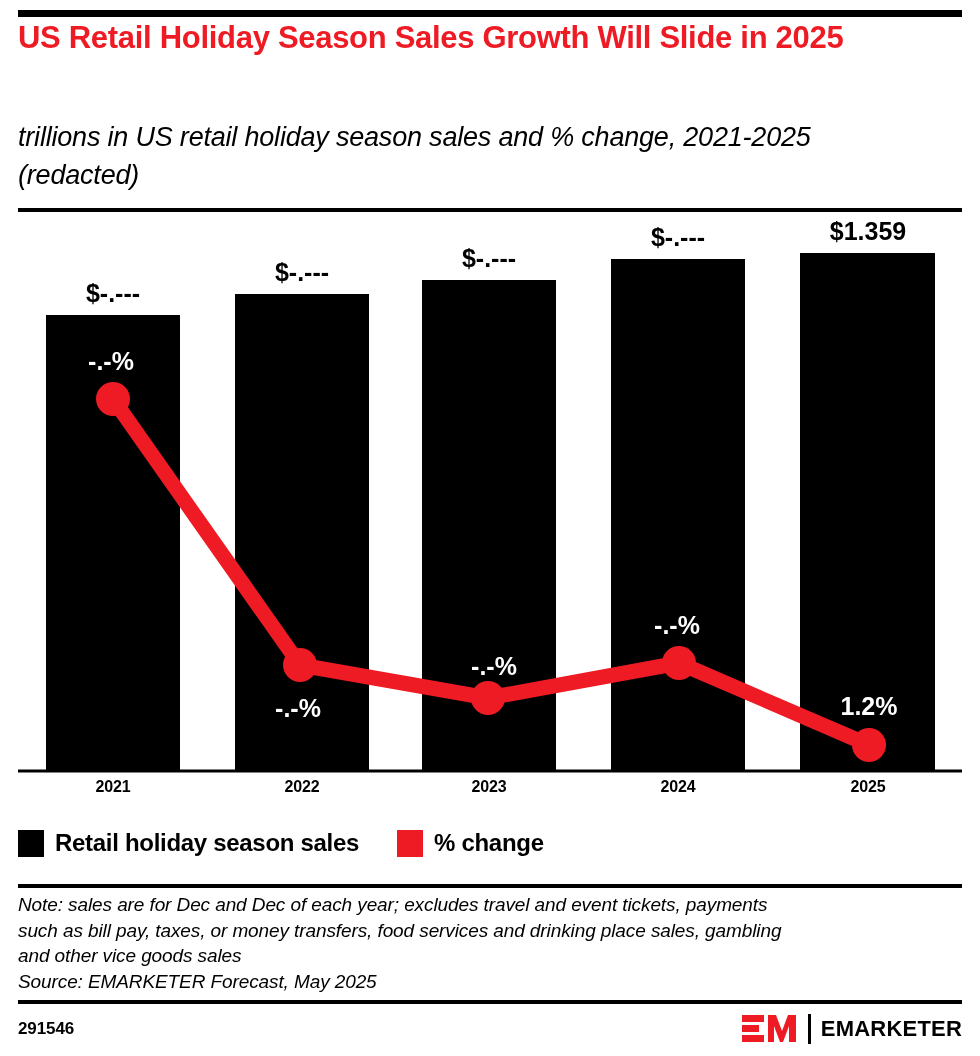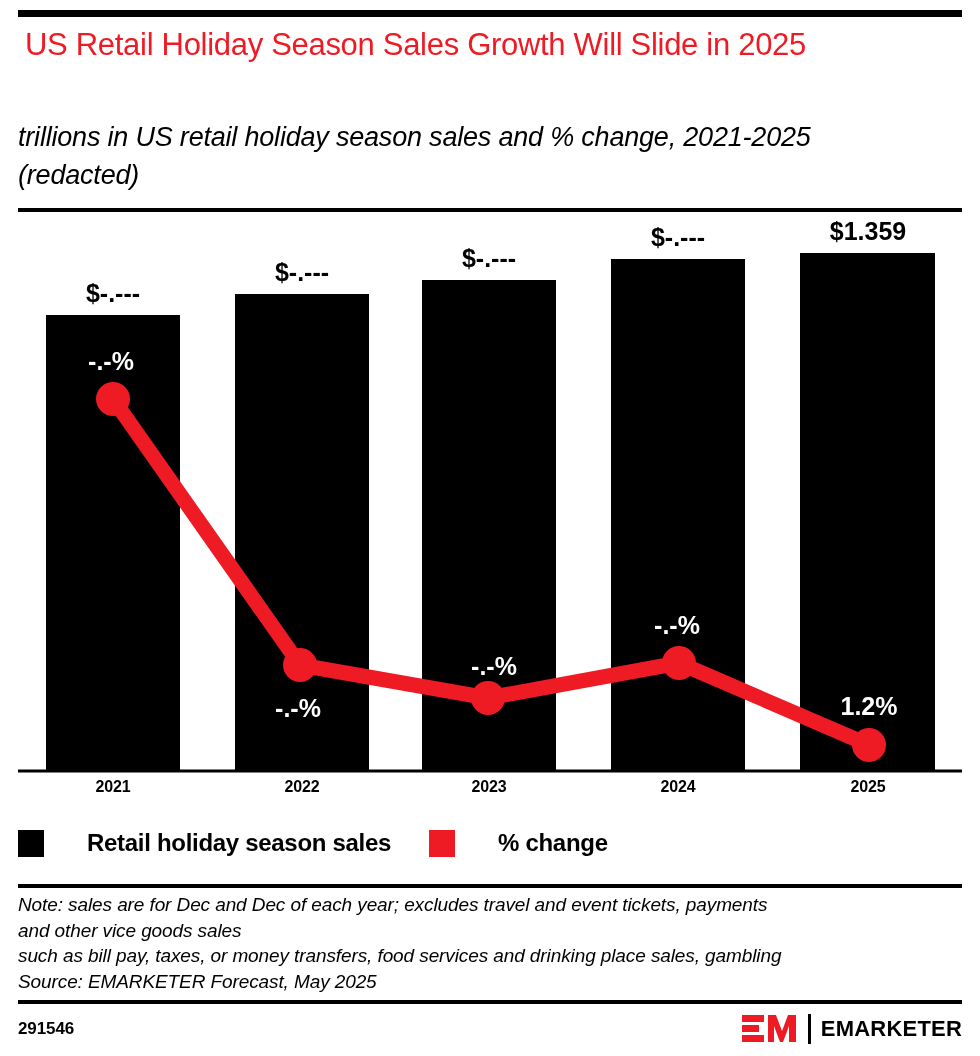--- a/index.html
+++ b/index.html
@@ -55,24 +55,24 @@
     height: 4px;
     background: #000;
   }
 
   
   .title {
     position: absolute;
     left: 18px;
     top: 20px;
     width: 930px;
-    margin: 7px;
+    margin: 0;
     font-size: 31px;
     line-height: 36px;
-    font-weight: normal;
+    font-weight: bold;
     letter-spacing: -0.3px;
     color: #EE1B24;
     font-family: "Liberation Sans", sans-serif;
   }
   .subtitle {
     position: absolute;
     left: 18px;
     top: 118px;
     width: 880px;
     margin: 0;
@@ -120,21 +120,20 @@
     left: 18px;
     top: 826px;
     height: 34px;
     display: flex;
     align-items: center;
   }
   .legend-item {
     display: flex;
     align-items: center;
     margin-right: 38px;
-    gap: 32px;
   }
   .swatch {
     width: 26px;
     height: 27px;
     margin-right: 11px;
     flex: none;
   }
   .legend-label {
     font-size: 24px;
     font-weight: bold;
@@ -263,22 +262,22 @@
     <div class="legend-item">
       <span class="swatch" style="background:#EE1B24;"></span>
       <span class="legend-label">% change</span>
     </div>
   </div>
 
   <div class="rule-above-note"></div>
 
   <div class="notes">
     <div class="note-line">Note: sales are for Dec and Dec of each year; excludes travel and event tickets, payments</div>
+    <div class="note-line">such as bill pay, taxes, or money transfers, food services and drinking place sales, gambling</div>
     <div class="note-line">and other vice goods sales</div>
-    <div class="note-line">such as bill pay, taxes, or money transfers, food services and drinking place sales, gambling</div>
     <div class="note-line">Source: EMARKETER Forecast, May 2025</div>
   </div>
 
   <div class="rule-above-footer"></div>
 
   <div class="footer">
     <div class="chart-id">291546</div>
     <div class="brand">
       <svg class="brand-mark" width="56" height="32" viewBox="0 0 56 32" xmlns="http://www.w3.org/2000/svg">
         <rect x="0" y="2" width="22" height="7" fill="#EE1B24"></rect>

